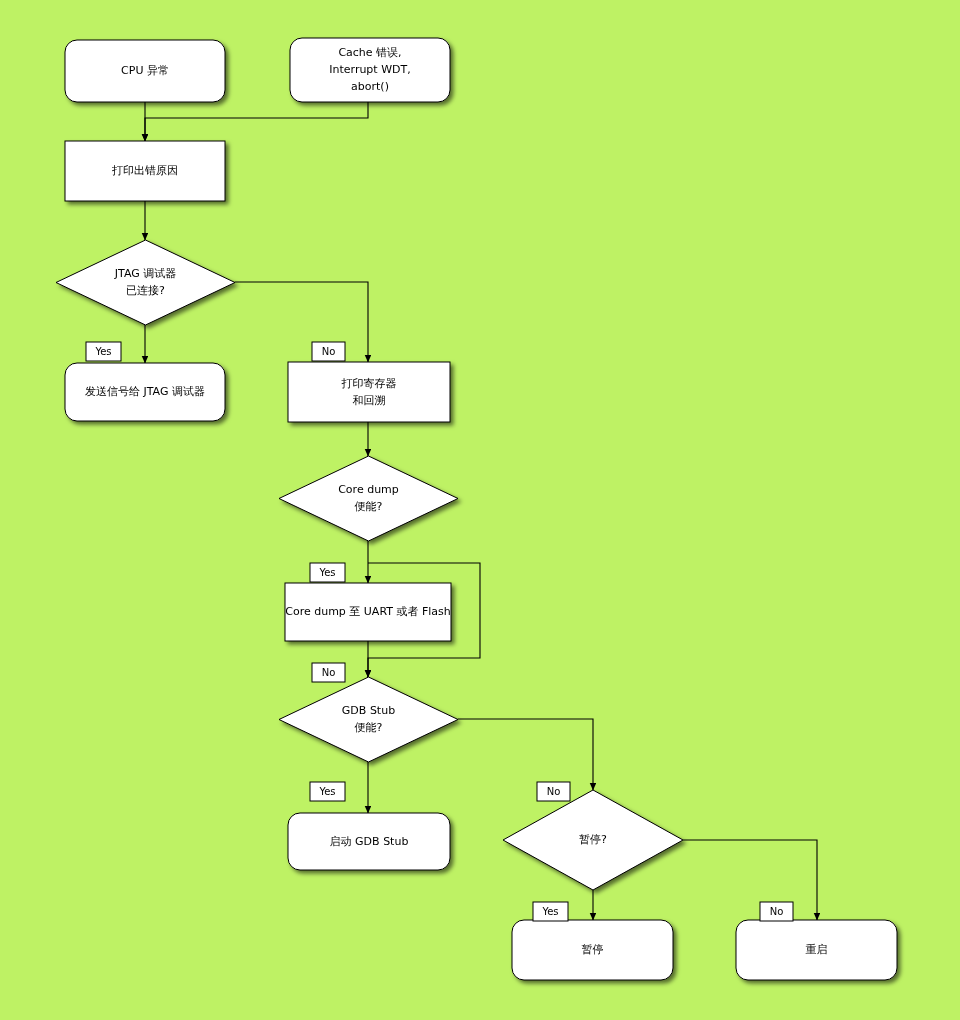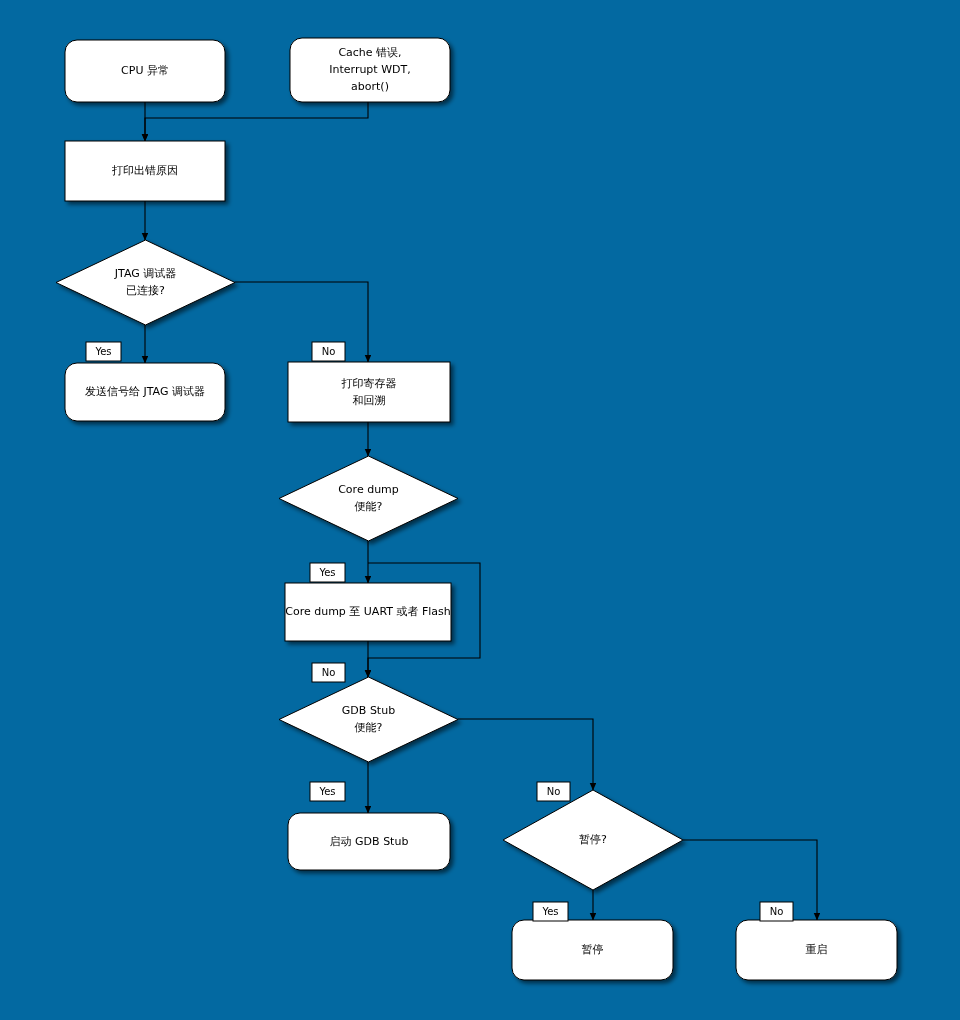--- a/index.html
+++ b/index.html
@@ -4,21 +4,21 @@
 <style>
   html, body {
     margin: 0;
     padding: 0;
     background: #ffffff;
   }
   #canvas-wrap {
     position: relative;
     width: 960px;
     height: 1020px;
-    background: #0369a1;
+    background: #bef264;
     overflow: hidden;
   }
   svg.flow {
     display: block;
     width: 960px;
     height: 1020px;
     font-family: "DejaVu Sans", sans-serif;
   }
   .node-shape {
     fill: #ffffff;

